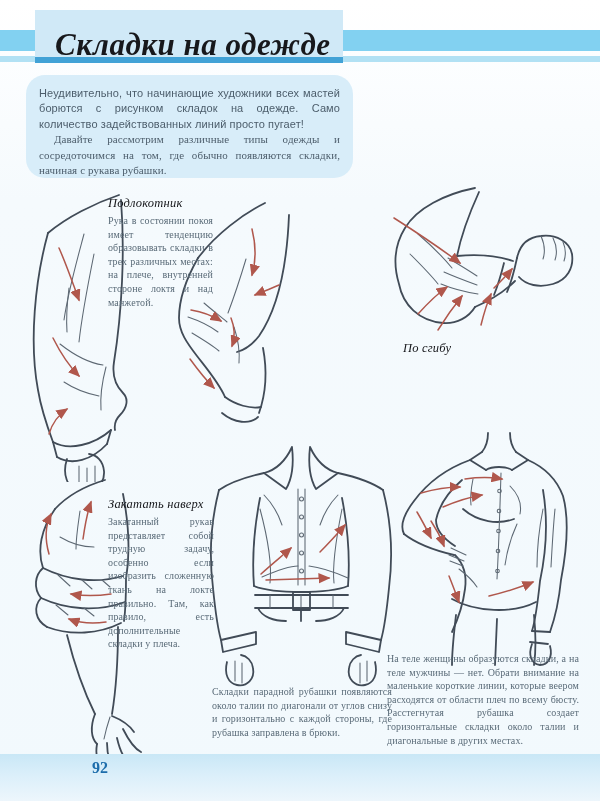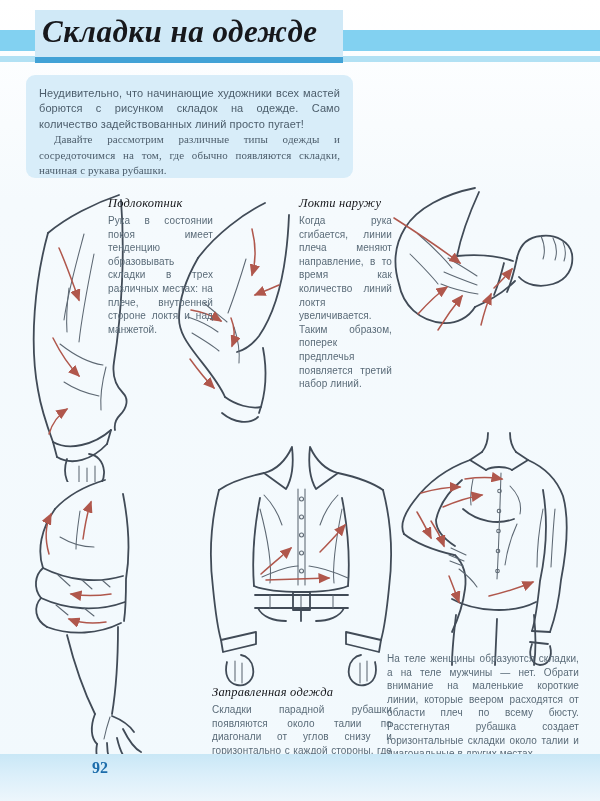--- a/index.html
+++ b/index.html
@@ -4,33 +4,33 @@
 <style>
   html,body{margin:0;padding:0;background:#fff;}
   .page{position:relative;width:600px;height:801px;overflow:hidden;
         background:linear-gradient(180deg,#ffffff 0%,#fdfeff 6%,#f5fafd 25%,#f2f9fd 100%);
         font-family:"Liberation Sans",sans-serif;}
   
   .stripe-main{position:absolute;left:0;right:0;top:30px;height:21px;background:#82d1f1;}
   .stripe-sub{position:absolute;left:0;right:0;top:56px;height:6px;background:#b2e1f4;}
   .title-box{position:absolute;left:35px;top:10px;width:308px;height:47px;background:#d0e9f7;}
   .title-underline{position:absolute;left:35px;top:57px;width:308px;height:6px;background:#42a2d6;}
-  h1.title{position:absolute;left:42px;top:14px;margin:0;
+  h1.title{position:absolute;left:42px;top:14px;margin:13px;
      font-family:"Liberation Serif",serif;font-style:italic;font-weight:700;
      font-size:31px;letter-spacing:.5px;color:#17181c;white-space:nowrap;}
   
   .intro{position:absolute;left:26px;top:75px;width:327px;height:103px;background:#d8edf9;
-         border-radius:9px;padding:11px 13px;box-sizing:border-box;}
+         border-radius:19px;padding:11px 13px;box-sizing:border-box;}
   .intro p{margin:0;font-size:11px;line-height:15.4px;color:#4c5d6b;text-align:justify;letter-spacing:.1px;}
   .intro p + p{text-indent:15px;font-family:Liberation Serif, serif;}
   
   .sec{position:absolute;}
   .sec h3{margin:0 0 3px 0;font-family:"Liberation Serif",serif;font-style:italic;font-weight:400;
           font-size:12.5px;letter-spacing:.2px;color:#15161a;}
-  .sec p{margin:0;font-size:10px;line-height:13.6px;color:#5a6b78;text-align:justify;letter-spacing:.1px;}
+  .sec p{margin:0;font-size:10px;line-height:13.6px;color:#5a6b78;text-align:justify;letter-spacing:.1px;font-family:Liberation Serif, serif;}
   
   .footer-band{position:absolute;left:0;top:754px;width:600px;height:47px;
        background:linear-gradient(180deg,#c9e7f6 0%,#dbeffa 45%,#edf6fc 100%);}
   .pagenum{position:absolute;left:44px;top:759px;font-family:"Liberation Serif",serif;
        font-weight:700;font-size:16px;color:#1d6dab;margin-left:48px;}
   
   .ill{position:absolute;}
   .ink{fill:none;stroke:#414b57;stroke-width:1.8;stroke-linecap:round;stroke-linejoin:round;}
   .fold{fill:none;stroke:#5d6873;stroke-width:1.05;stroke-linecap:round;}
   .arrow{fill:none;stroke:#b0574c;stroke-width:1.5;stroke-linecap:round;marker-end:url(#ah);}
@@ -215,31 +215,31 @@
     <path class="arrow" d="M24,83 C30,93 34,101 38,109"></path>
     <path class="arrow" d="M96,167 C113,163 128,158 140,153"></path>
     <path class="arrow" d="M56,147 C60,157 63,165 66,173"></path>
   </svg>
 
   <div class="sec" style="left:108px;top:196px;width:105px">
     <h3>Подлокотник</h3>
     <p>Рука в состоянии покоя имеет тенденцию образовывать складки в трех различных местах: на плече, внутренней стороне локтя и над манжетой.</p>
   </div>
 
-  <div class="sec" style="left:299px;top:196px;width:93px">
-    <h3>Локти наружу</h3>
-    <p>Когда рука сгибается, линии плеча меняют направление, в то время как количество линий локтя увеличивается. Таким образом, поперек предплечья появляется третий набор линий.</p>
-  </div>
 
   <div class="sec" style="left:403px;top:341px;width:175px">
-  </div>
-
+    <h3>По сгибу</h3>
+  </div>
+
+  <div class="sec" style="left:108px;top:497px;width:106px">
+    <h3>Закатать наверх</h3>
+    <p>Закатанный рукав представляет собой трудную задачу, особенно если изобразить сложенную ткань на локте правильно. Там, как правило, есть дополнительные складки у плеча.</p>
+  </div>
 
   <div class="sec" style="left:212px;top:685px;width:180px">
-    <h3>Заправленная одежда</h3>
     <p>Складки парадной рубашки появляются около талии по диагонали от углов снизу и горизонтально с каждой стороны, где рубашка заправлена в брюки.</p>
   </div>
 
   <div class="sec" style="left:387px;top:652px;width:192px">
     <p>На теле женщины образуются складки, а на теле мужчины — нет. Обрати внимание на маленькие короткие линии, которые веером расходятся от области плеч по всему бюсту. Расстегнутая рубашка создает горизонтальные складки около талии и диагональные в других местах.</p>
   </div>
 
   <div class="footer-band"></div>
   <div class="pagenum">92</div>
 

